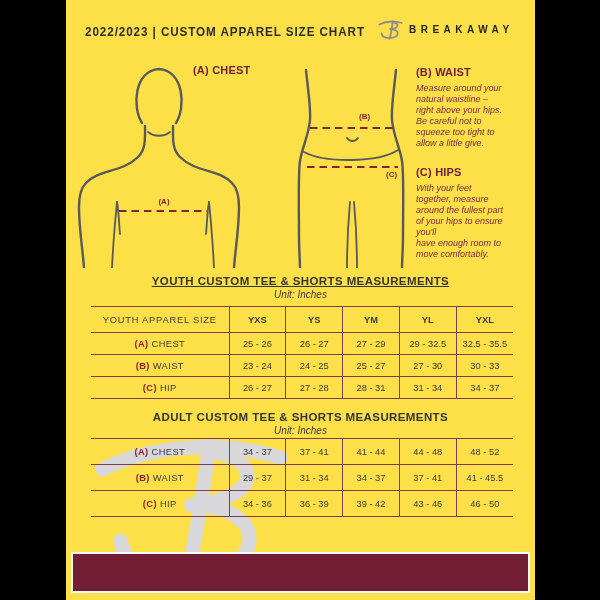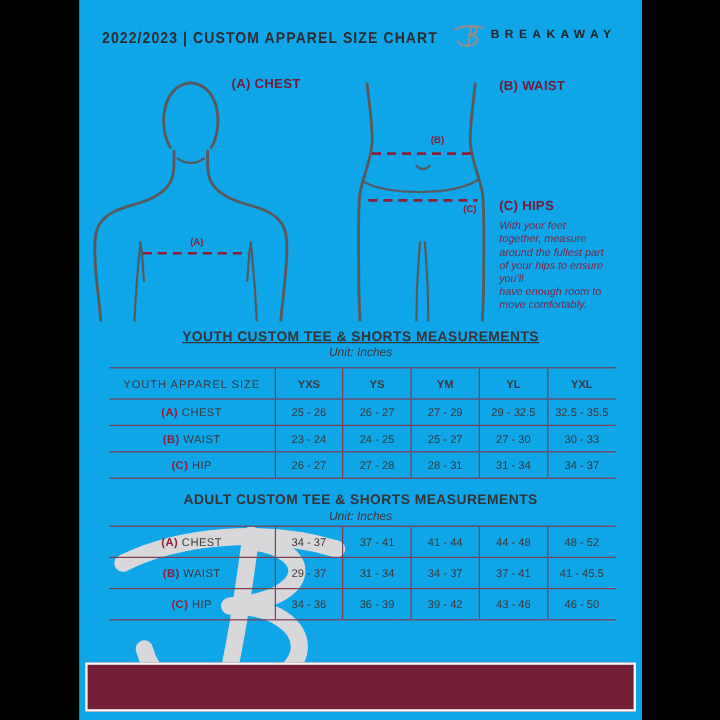--- a/index.html
+++ b/index.html
@@ -1,21 +1,21 @@
 <!DOCTYPE html>
 <html><head>
 <meta charset="utf-8">
 <style>
   html,body { margin:0; padding:0; }
   body { width:600px; height:600px; font-family:"Liberation Sans", sans-serif; }
   .stage { position:relative; width:600px; height:600px; background:#000; overflow:hidden; }
   .black-bar { position:absolute; top:0; height:600px; background:#000; }
   .black-bar.left { left:0; width:66px; }
   .black-bar.right { left:535px; width:65px; }
-  .sheet { position:absolute; left:66px; top:0; width:469px; height:600px; background:#0ea5e9; }
+  .sheet { position:absolute; left:66px; top:0; width:469px; height:600px; background:#fde047; }
 
   
   .hdr-title { position:absolute; left:19px; top:24px; font-size:13px; font-weight:bold;
     color:#2c2c2e; letter-spacing:1px; transform:scaleX(0.9); transform-origin:left center;
     white-space:nowrap; }
   .brand { position:absolute; left:311px; top:16px; display:flex; align-items:center; }
   .brand svg { width:27px; height:26px; }
   .brand-text { font-size:10px; font-weight:bold; color:#242426; letter-spacing:4.5px; margin-left:5px; }
 
   
@@ -114,20 +114,26 @@
       <path class="dash" d="M 13,105 L 104,105"></path>
     </svg>
     <span class="meas-tag" style="left:293px; top:112px;">(B)</span>
     <span class="meas-tag" style="left:320px; top:170px;">(C)</span>
 
     <div class="guide" style="left:127px; top:64px; width:95px;">
       <p class="guide-h">(A) CHEST</p>
     </div>
     <div class="guide" style="left:350px; top:66px; width:115px;">
       <p class="guide-h">(B) WAIST</p>
+      <p class="guide-body">Measure around your
+natural waistline –
+right above your hips.
+Be careful not to
+squeeze too tight to
+allow a little give.</p>
     </div>
     <div class="guide" style="left:350px; top:166px; width:115px;">
       <p class="guide-h">(C) HIPS</p>
       <p class="guide-body">With your feet
 together, measure
 around the fullest part
 of your hips to ensure
 you'll
 have enough room to
 move comfortably.</p>

